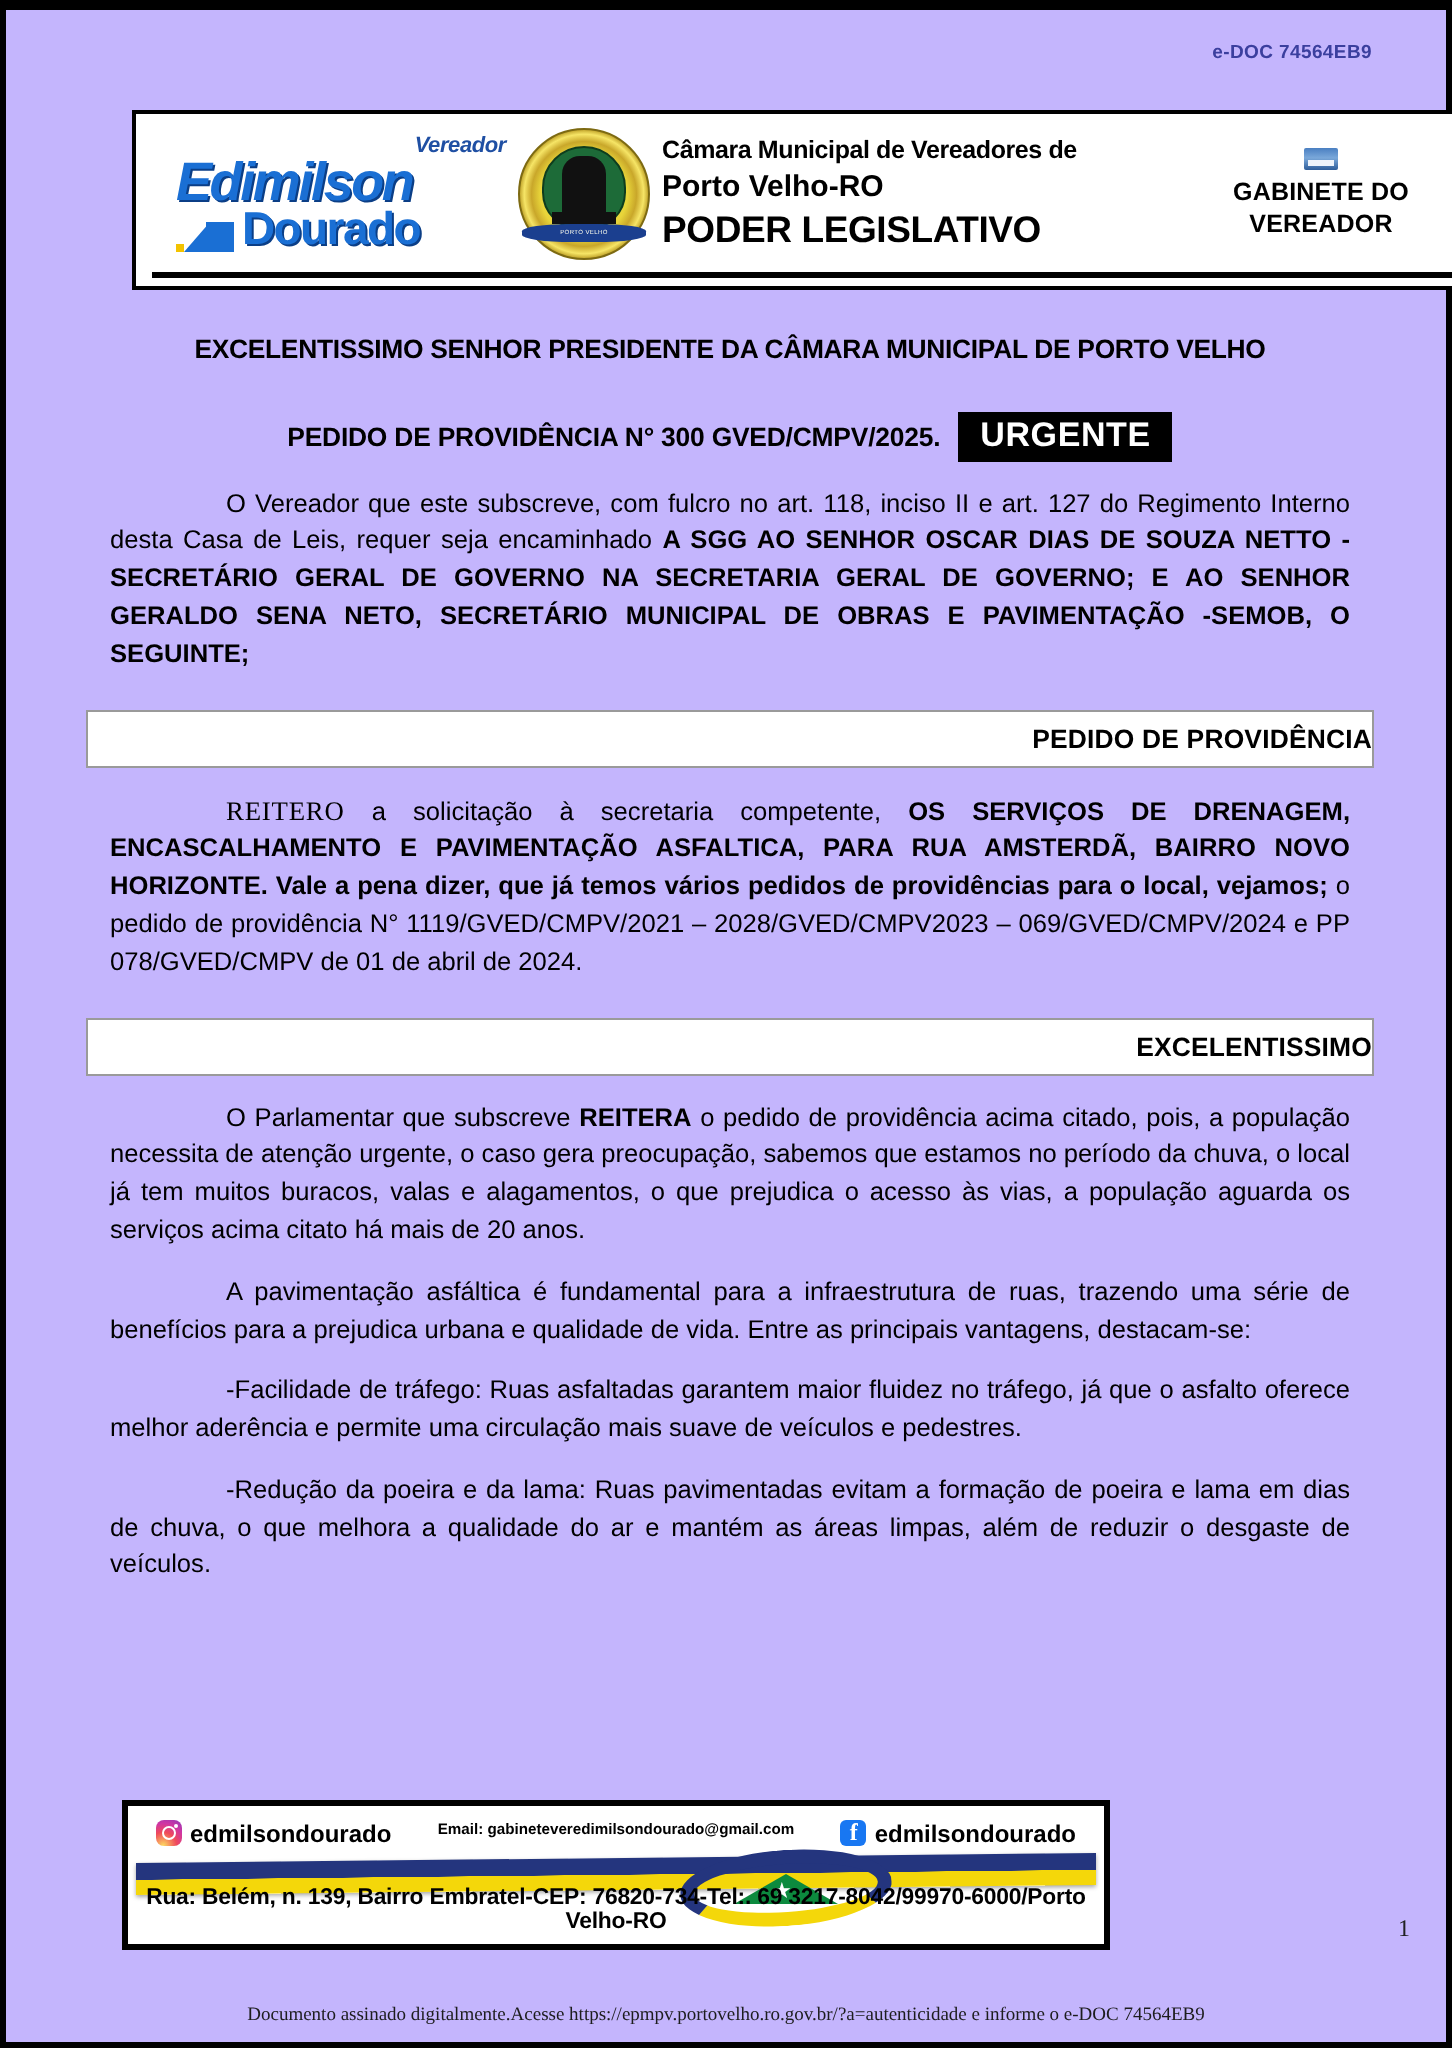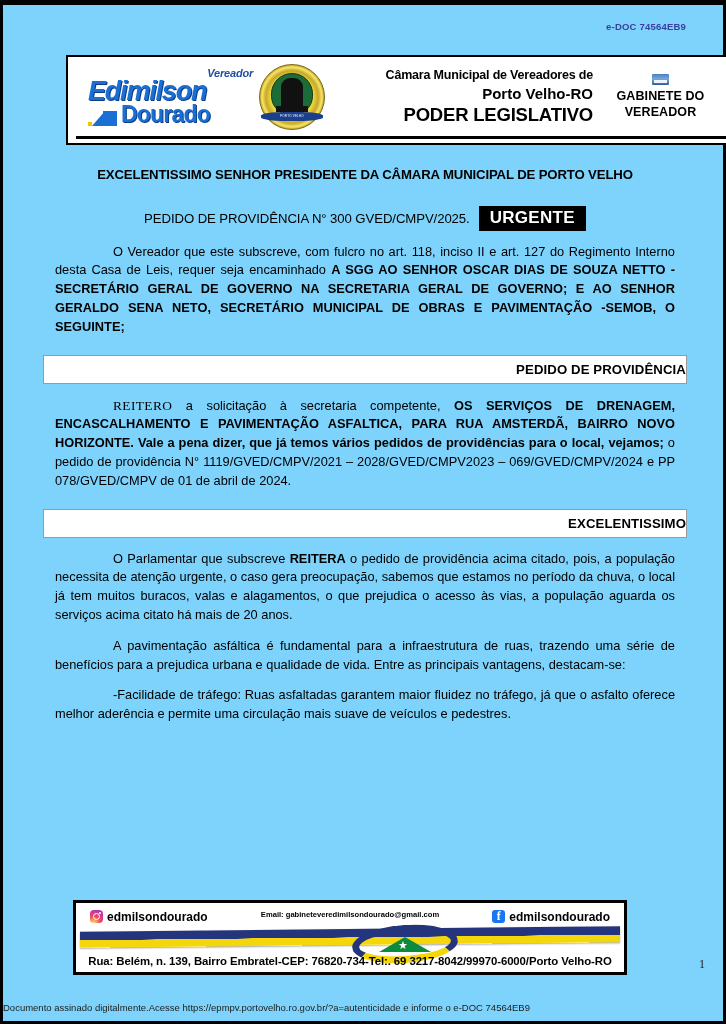--- a/index.html
+++ b/index.html
@@ -16,21 +16,21 @@
     overflow: hidden;
   }
 
   .page {
     position: relative;
     width: 726px;
     height: 1024px;
     box-sizing: border-box;
     border: 3px solid #000;
     border-top-width: 5px;
-    background: #7dd3fc;
+    background: #c4b5fd;
   }
 
   
   .edoc-stamp {
     position: absolute;
     top: 16px;
     right: 37px;
     font-size: 9.5px;
     font-weight: bold;
     color: #3b3f9e;
@@ -193,21 +193,21 @@
     color: #ffe;
     text-align: center;
     line-height: 9px;
     letter-spacing: 0.2px;
     overflow: hidden;
   }
 
   
   .camara-block {
     flex: 1 1 auto;
-    text-align: right;
+    text-align: left;
     line-height: 1.18;
     padding-left: 6px;
   }
   .camara-l1 { font-size: 12.5px; font-weight: bold; letter-spacing: -0.2px; }
   .camara-l2 { font-size: 15px; font-weight: bold; margin-top: 2px; }
   .camara-l3 { font-size: 18.5px; font-weight: bold; margin-top: 2px; letter-spacing: -0.2px; }
 
   
   .gabinete-block {
     flex: 0 0 135px;
@@ -249,21 +249,21 @@
 
   .pedido-line {
     margin-top: 24px;
     display: flex;
     align-items: center;
     justify-content: center;
     gap: 9px;
   }
   .pedido-num {
     font-size: 13.2px;
-    font-weight: normal;
+    font-weight: bold;
     letter-spacing: -0.1px;
   }
   .urgente {
     background: #000;
     color: #fff;
     font-size: 17px;
     font-weight: bold;
     padding: 2px 11px 3px 11px;
     letter-spacing: 0.3px;
     line-height: 1.15;
@@ -300,22 +300,22 @@
   .reitero-serif {
     font-family: "Liberation Serif", serif;
     font-size: 13.4px;
     letter-spacing: 0.4px;
   }
   b.strong { font-weight: bold; }
 
   
   .footer-box {
     position: absolute;
-    left: 70px;
-    width: 554px;
+    left: 58px;
+    width: 494px;
     top: 895px;
     height: 75px;
     box-sizing: border-box;
     border: 3px solid #000;
     background: #fff;
     overflow: hidden;
   }
   .footer-top {
     position: relative;
     height: 24px;
@@ -431,22 +431,22 @@
     top: 952px;
     font-family: "Liberation Serif", serif;
     font-size: 12px;
     color: #222;
   }
 
   .sig-line {
     position: absolute;
     left: 0; right: 0;
     bottom: 8px;
-    text-align: left;
-    font-family: Liberation Sans, sans-serif;
+    text-align: center;
+    font-family: Liberation Serif, serif;
     font-size: 9.5px;
     color: #1d1d1d;
   }
 </style>
 </head>
 <body>
 
 <div class="page">
 
   <div class="edoc-stamp">e-DOC 74564EB9</div>
@@ -507,20 +507,21 @@
 
     <div class="section-bar">EXCELENTISSIMO</div>
 
     <p class="para block-just"><span>O Parlamentar que subscreve </span><b class="strong">REITERA</b><span> o pedido de providência acima citado, pois, a população necessita de atenção urgente, o caso gera preocupação, sabemos que estamos no período da chuva, o local já tem muitos buracos, valas e alagamentos, o que prejudica o acesso às vias, a população aguarda os serviços acima citato há mais de 20 anos.</span></p>
 
     <p class="para block-adv">A pavimentação asfáltica é fundamental para a infraestrutura de ruas, trazendo uma série de benefícios para a prejudica urbana e qualidade de vida. Entre as principais vantagens, destacam-se:</p>
 
 
     <p class="para block-item">-Facilidade de tráfego: Ruas asfaltadas garantem maior fluidez no tráfego, já que o asfalto oferece melhor aderência e permite uma circulação mais suave de veículos e pedestres.</p>
 
+    <p class="para block-item">-Redução da poeira e da lama: Ruas pavimentadas evitam a formação de poeira e lama em dias de chuva, o que melhora a qualidade do ar e mantém as áreas limpas, além de reduzir o desgaste de veículos.</p>
 
   </div>
 
   <div class="footer-box">
 
     <div class="footer-top">
       <span class="social">
         <span class="ig-icon"></span>
         <span>edmilsondourado</span>
       </span>

